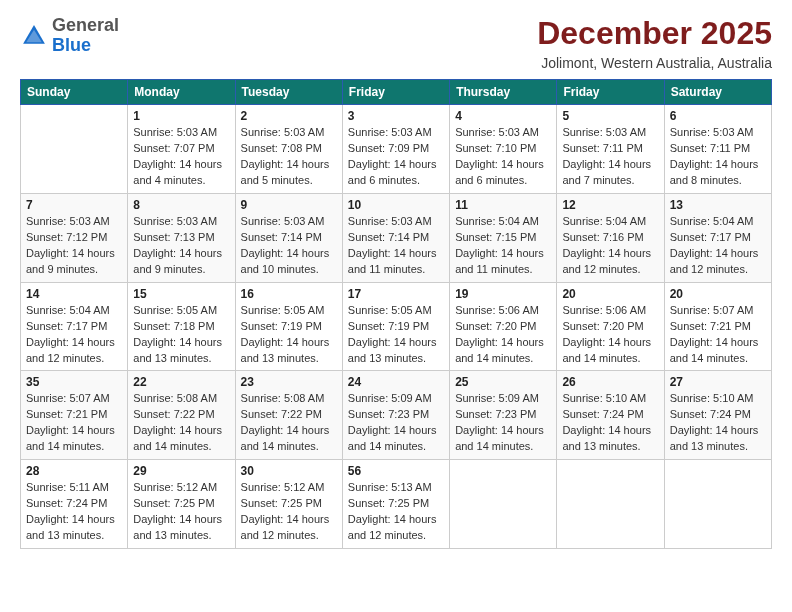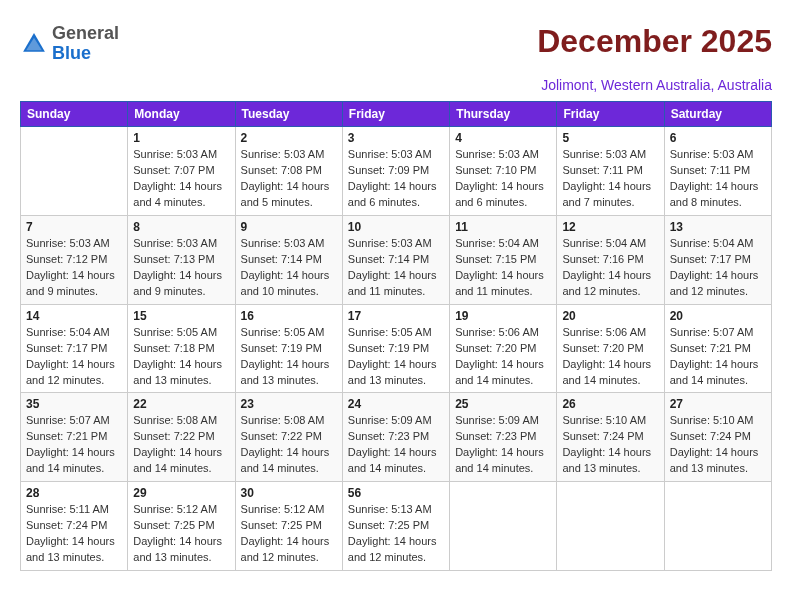--- a/index.html
+++ b/index.html
@@ -7,21 +7,21 @@
       font-family: Arial, sans-serif;
       background: #fff;
       width: 792px;
       height: 612px;
       overflow: hidden;
     }
     .page {
       width: 792px;
       min-height: 612px;
       background: #fff;
-      padding: 24px 20px 10px 20px;
+      padding: 16px 20px 10px 20px;
     }
     .header {
       display: flex;
       align-items: flex-start;
       justify-content: space-between;
       margin-bottom: 8px;
     }
     .logo {
       display: flex;
       align-items: center;
@@ -42,30 +42,30 @@
       text-align: right;
     }
     .calendar-title {
       font-size: 32px;
       font-weight: bold;
       color: #7f1d1d;
       line-height: 1.1;
     }
     .calendar-subtitle {
       font-size: 14px;
-      color: #6d28d9;
-      margin-top: 18px;
+      color: #404040;
+      margin-top: 4px;
     }
     .calendar {
       width: 100%;
       border-collapse: collapse;
       font-size: 11px;
     }
     .calendar thead tr th {
-      background: #6d28d9;
+      background: #0f766e;
       color: #fff;
       padding: 5px 6px;
       text-align: left;
       font-size: 12px;
       font-weight: bold;
       border: 1px solid #2a5ab0;
     }
     .calendar tbody tr td {
       border: 1px solid #ccc;
       vertical-align: top;

